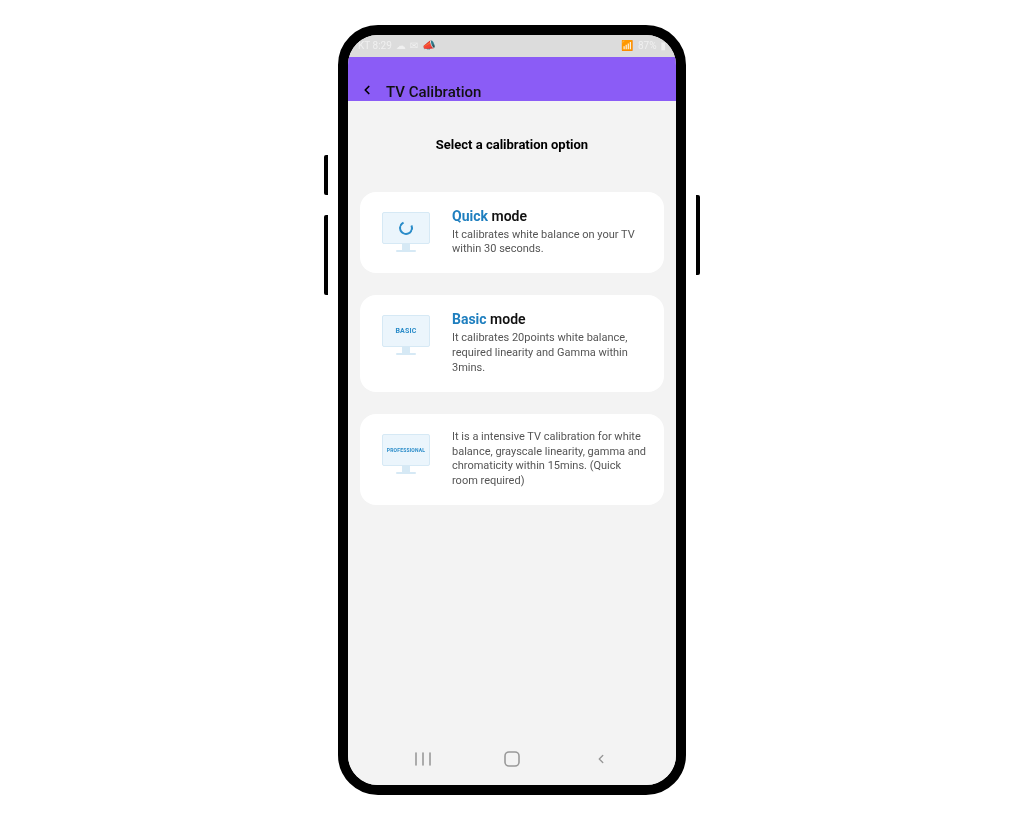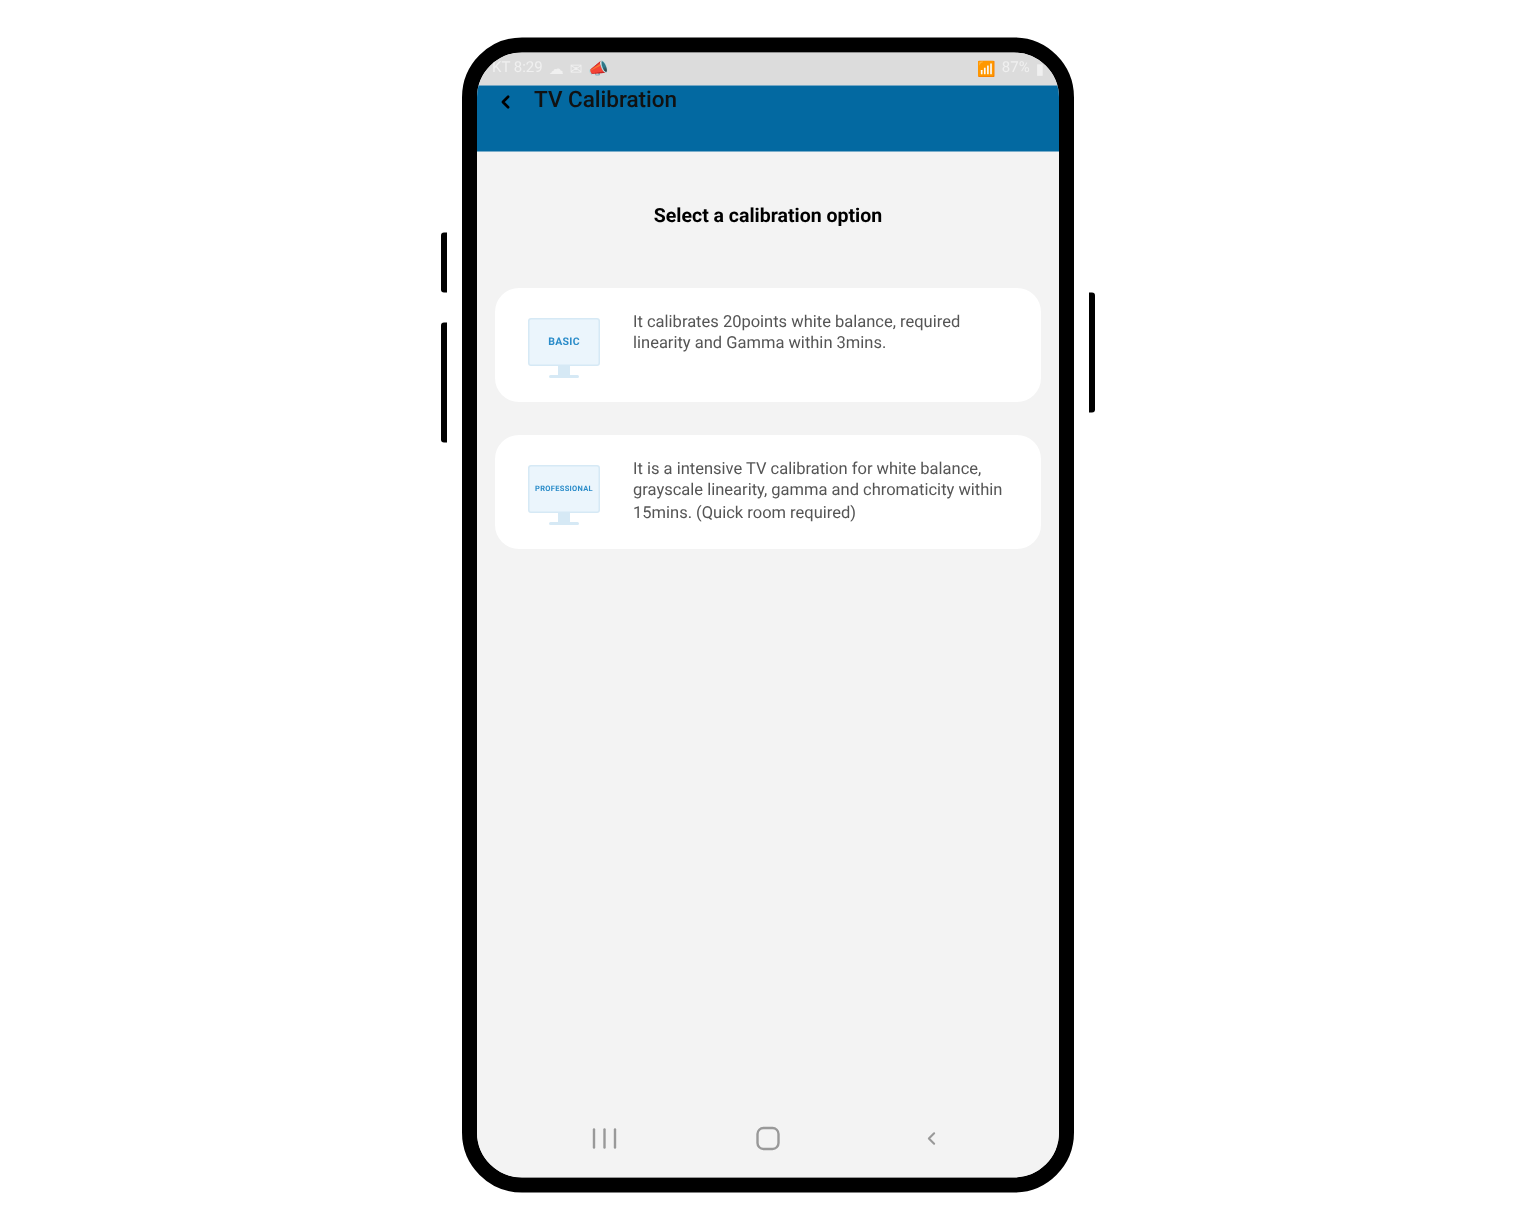--- a/index.html
+++ b/index.html
@@ -7,21 +7,21 @@
     margin: 0;
     width: 1024px;
     height: 819px;
     background: #ffffff;
     font-family: -apple-system, BlinkMacSystemFont, "Segoe UI", Roboto, Arial, sans-serif;
     display: flex;
     align-items: center;
     justify-content: center;
   }
   .phone-frame {
-    width: 408px;
+    width: 348px;
     height: 770px;
     border: 10px solid #000;
     border-radius: 40px;
     background: #f3f3f3;
     position: relative;
     overflow: hidden;
   }
   .side-button-left-1 { position:absolute; left:-14px; top:130px; width:4px; height:40px; background:#000; border-radius:2px 0 0 2px; }
   .side-button-left-2 { position:absolute; left:-14px; top:190px; width:4px; height:80px; background:#000; border-radius:2px 0 0 2px; }
   .side-button-right  { position:absolute; right:-14px; top:170px; width:4px; height:80px; background:#000; border-radius:0 2px 2px 0; }
@@ -34,24 +34,24 @@
     padding: 0 10px;
     font-size: 10px;
     color: #f0f0f0;
     justify-content: space-between;
   }
   .status-left, .status-right { display:flex; align-items:center; gap:4px; }
   .red-dot { color:#d22; font-size:11px; }
   .app-bar {
     height: 44px;
     display: flex;
-    align-items: flex-start;
+    align-items: flex-end;
     padding: 0 8px;
     gap: 8px;
-    background: #0369a1;
+    background: #8b5cf6;
   }
   .back-icon {
     width: 22px; height: 22px;
     display:flex; align-items:center; justify-content:center;
     color:#000;
   }
   .app-title { font-size: 15px; color:#111; font-weight:500; }
   .content {
     padding: 0 12px;
     height: calc(100% - 22px - 44px - 52px);
@@ -155,30 +155,50 @@
         <svg width="14" height="14" viewBox="0 0 24 24" fill="none" stroke="currentColor" stroke-width="3" stroke-linecap="round" stroke-linejoin="round">
             <polyline points="15 18 9 12 15 6"></polyline>
           </svg>
       </div>
       <div class="app-title">TV Calibration</div>
     </div>
 
     <div class="content">
       <div class="page-heading">Select a calibration option</div>
 
+      <div class="card">
+        <div class="card-icon">
+          <div class="monitor">
+            <div class="monitor-screen">
+                <div class="quick-sync"></div>
+              </div>
+            <div class="monitor-stand"></div>
+            <div class="monitor-base"></div>
+          </div>
+        </div>
+        <div class="card-body">
+          <div class="card-title">
+            <span class="card-title-accent">Quick</span><span class="card-title-rest"> mode</span>
+          </div>
+          <div class="card-desc">It calibrates white balance on your TV within 30 seconds.</div>
+        </div>
+      </div>
 
       <div class="card">
         <div class="card-icon">
           <div class="monitor">
             <div class="monitor-screen">BASIC</div>
             <div class="monitor-stand"></div>
             <div class="monitor-base"></div>
           </div>
         </div>
         <div class="card-body">
+          <div class="card-title">
+            <span class="card-title-accent">Basic</span><span class="card-title-rest"> mode</span>
+          </div>
           <div class="card-desc">It calibrates 20points white balance, required linearity and Gamma within 3mins.</div>
         </div>
       </div>
 
       <div class="card">
         <div class="card-icon">
           <div class="monitor">
             <div class="monitor-screen" style="font-size:5px;">PROFESSIONAL</div>
             <div class="monitor-stand"></div>
             <div class="monitor-base"></div>

